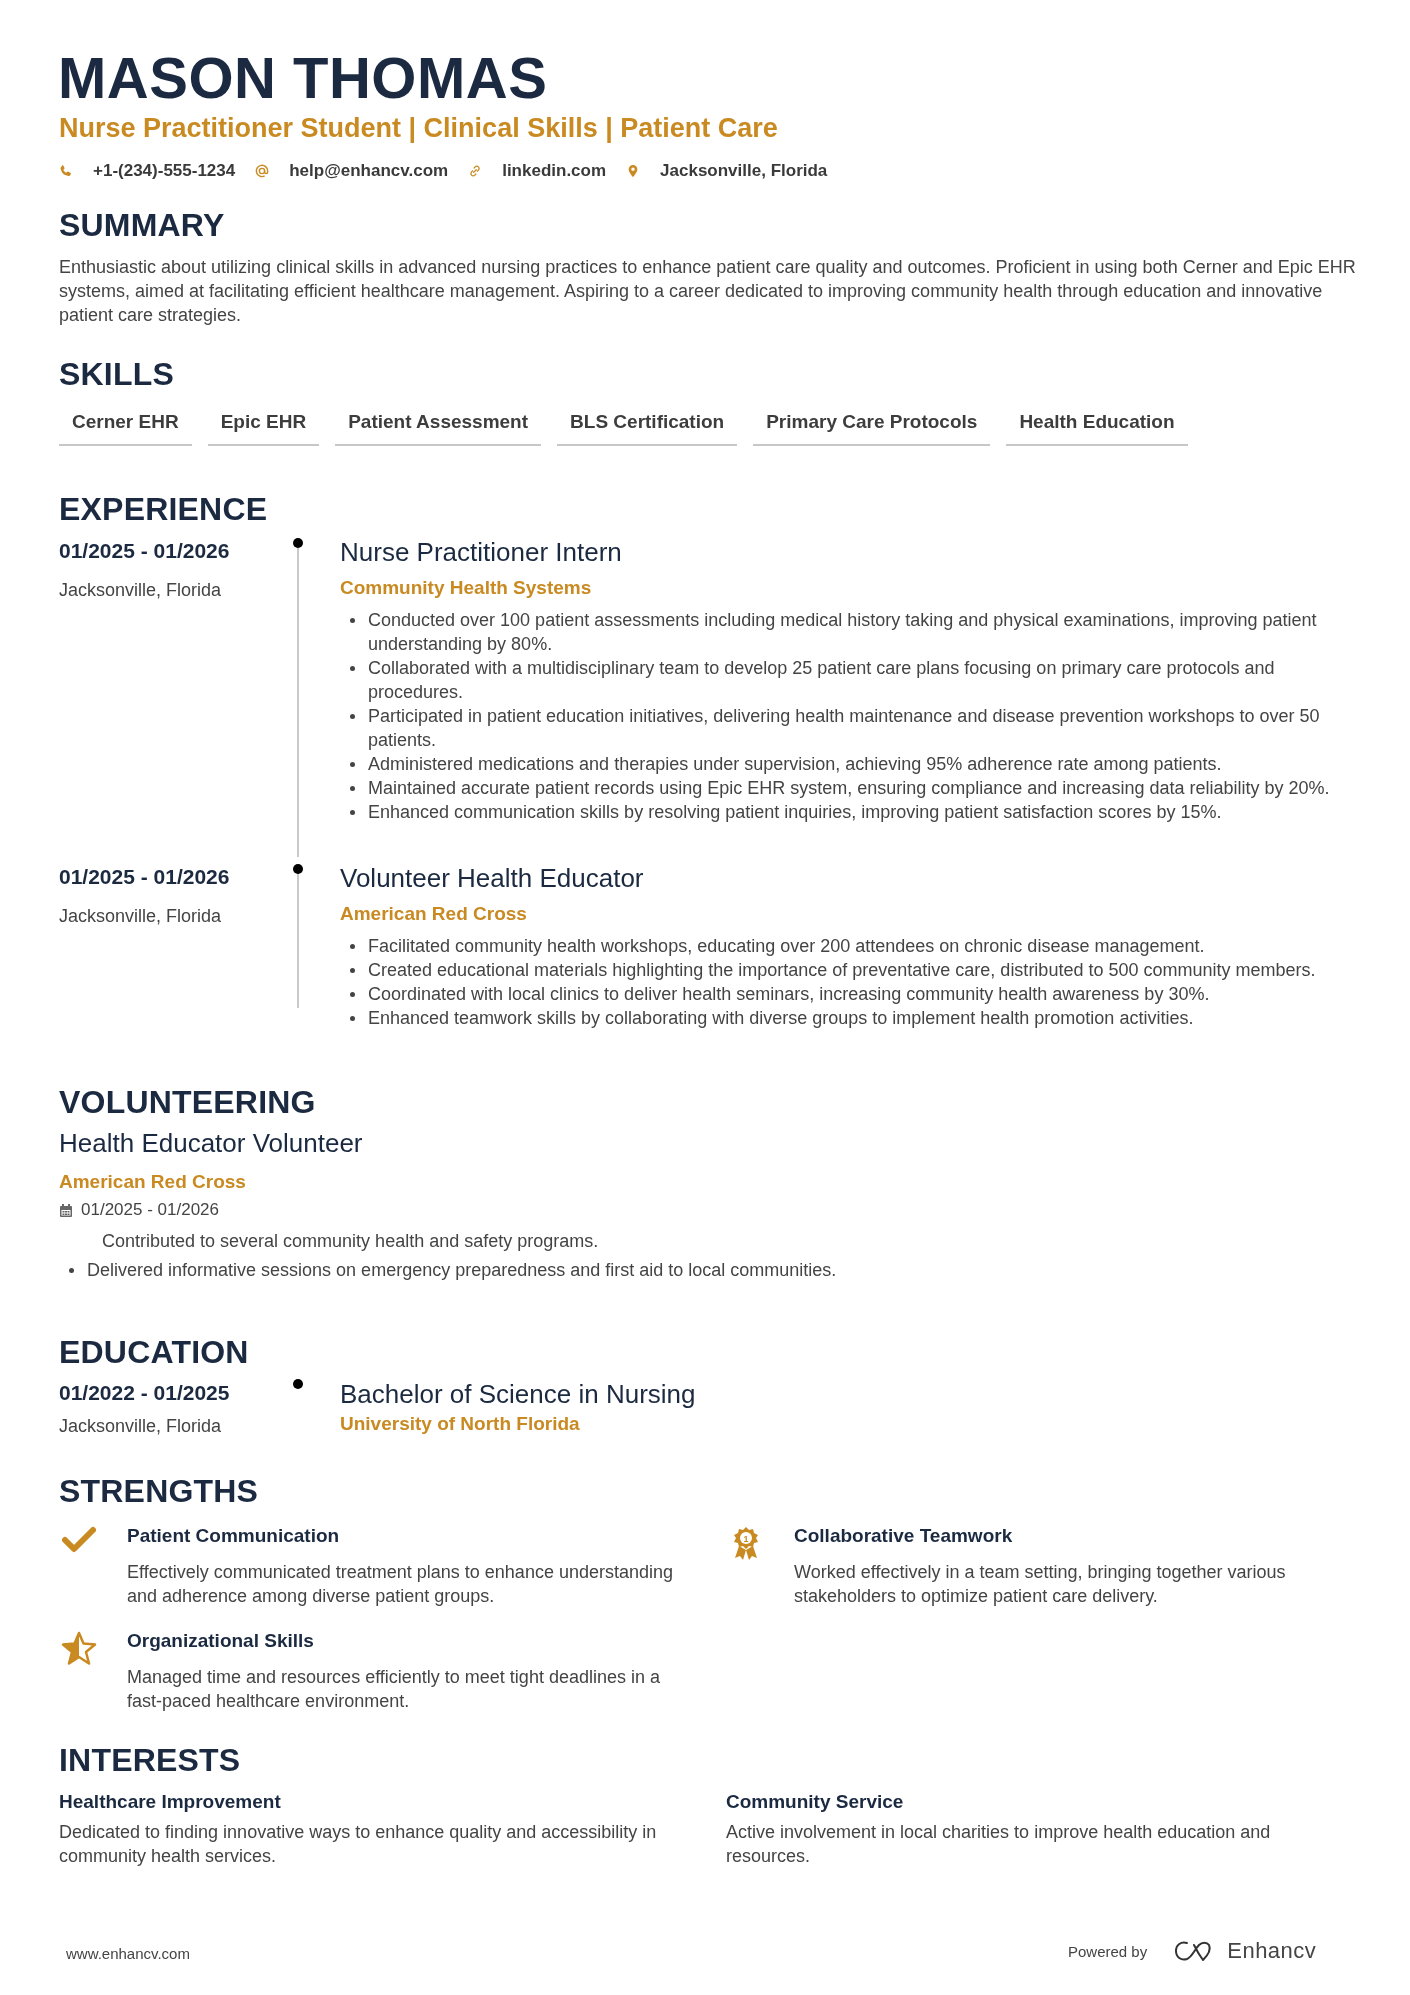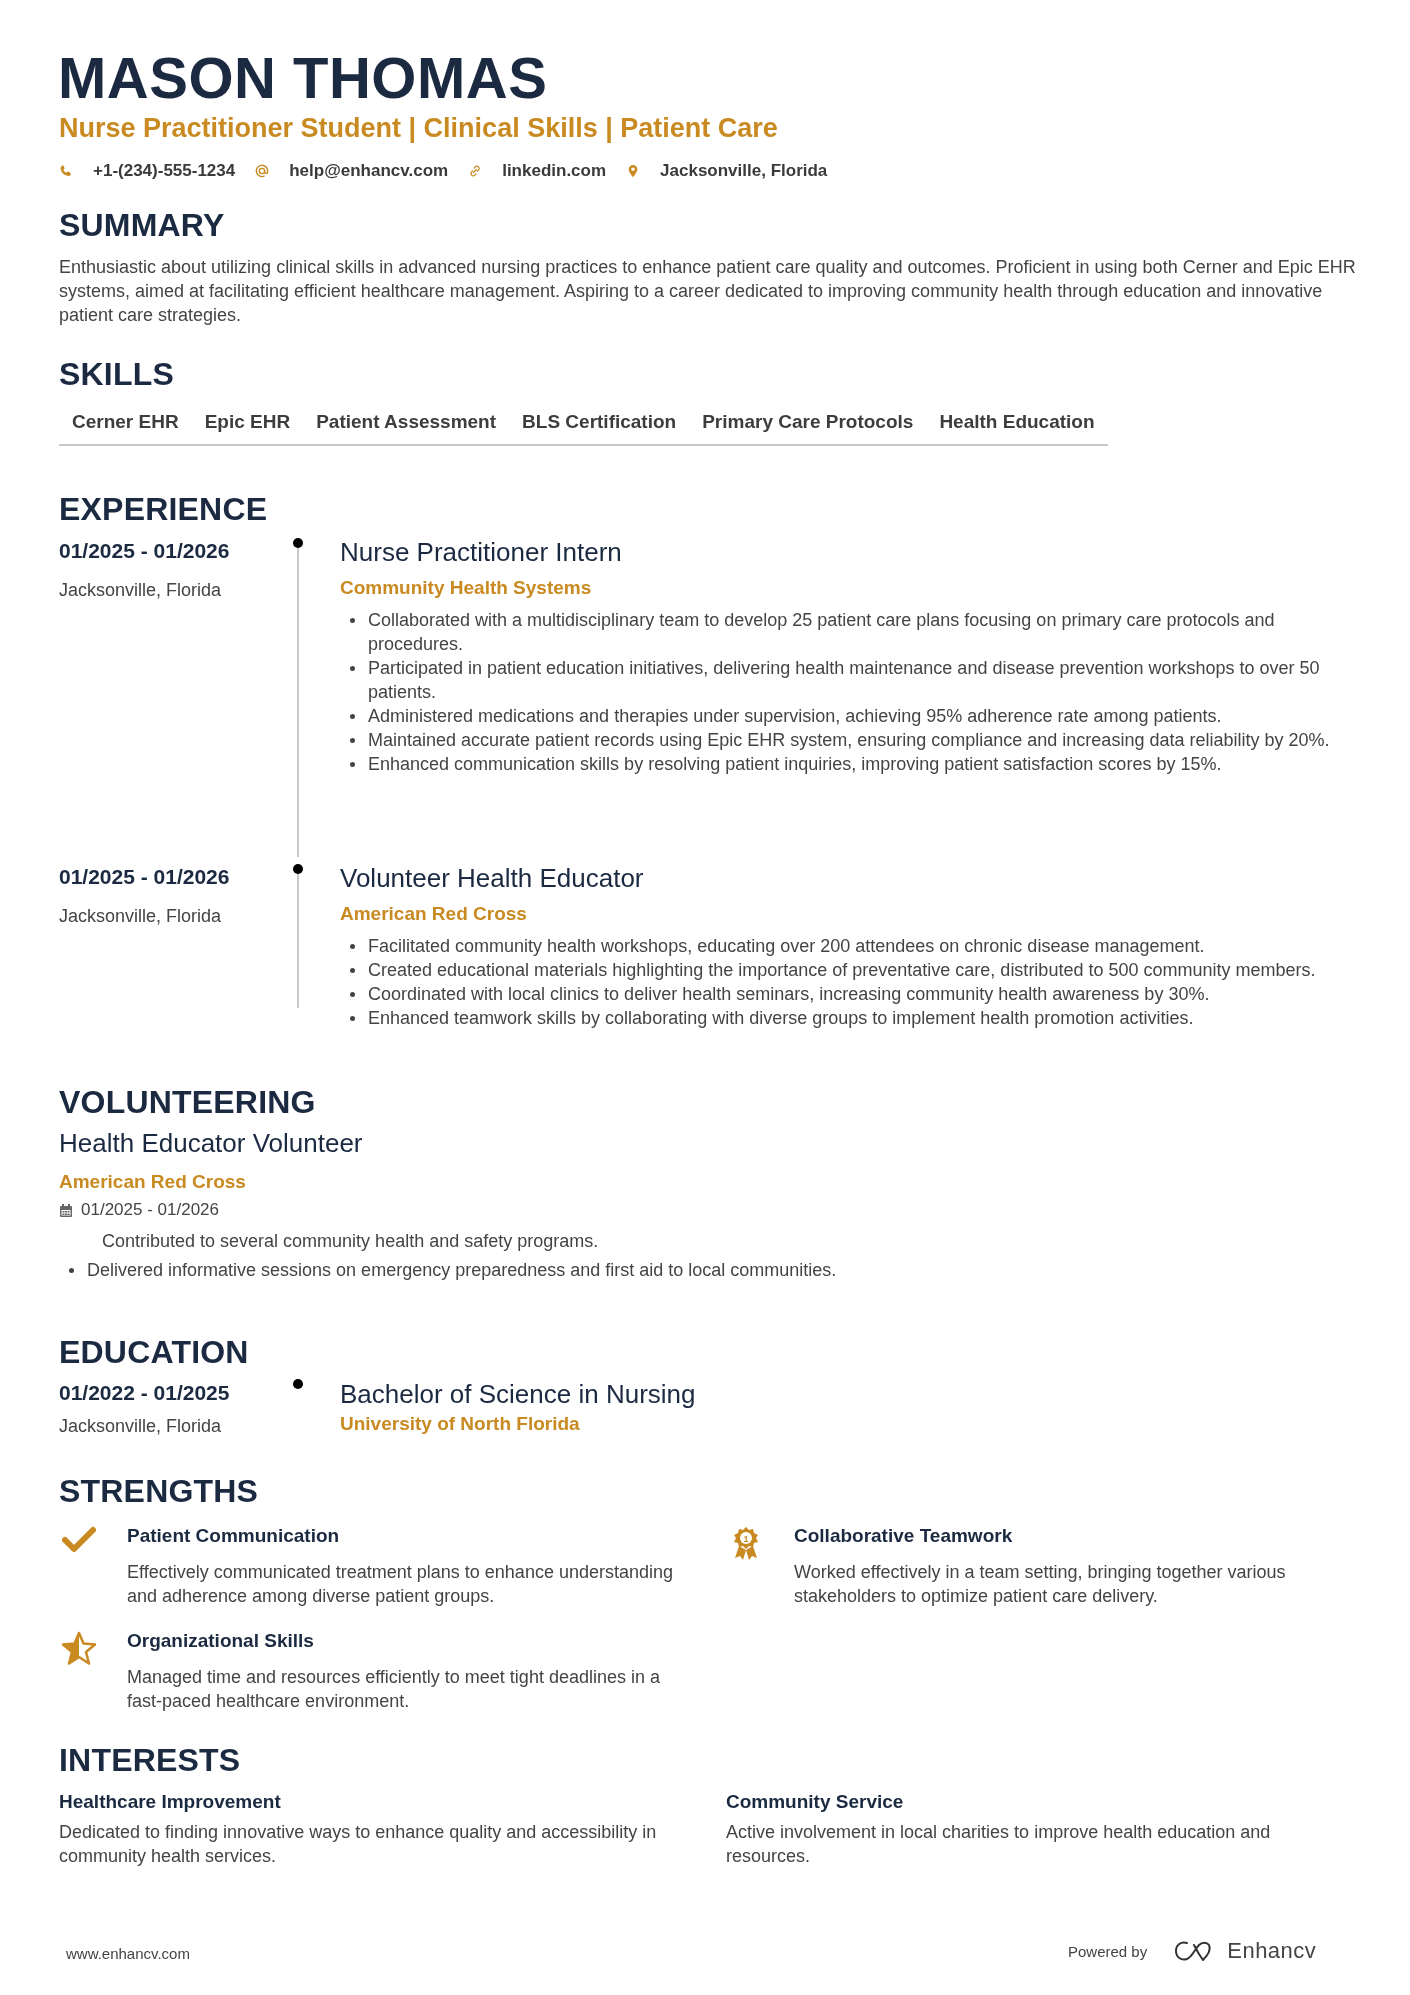--- a/index.html
+++ b/index.html
@@ -11,21 +11,21 @@
   .subtitle { left: 59px; top: 112px; font-size: 27px; font-weight: 700; color: #c98a22; line-height: 32px; }
   .contact { left: 59px; top: 160px; display: flex; gap: 20px; font-size: 17px; font-weight: 700; color: #3a3a3a; line-height: 22px; }
   .contact .item { display: flex; align-items: center; gap: 20px; }
   .contact svg { width: 14px; height: 14px; }
 
   .section-title { left: 59px; font-size: 32px; font-weight: 700; color: #1b2a41; line-height: 36px; letter-spacing: 0.2px; }
   .body-text { font-size: 18px; line-height: 24px; color: #444; }
 
   .summary { left: 59px; top: 255px; width: 1300px; }
 
-  .skills { left: 59px; top: 408px; display: flex; }
+  .skills { left: 59px; top: 408px; display: flex; gap: 16px; }
   .skill-chip { font-size: 19px; font-weight: 700; color: #3d3d3d; padding: 2px 13px 10px 13px; border-bottom: 2px solid #c7c7c7; line-height: 24px; }
 
   .timeline-line { left: 297px; width: 2px; background: #c9c9c9; }
   .timeline-dot { width: 10px; height: 10px; border-radius: 50%; background: #000; left: 293px; }
   .date { left: 59px; font-size: 21px; font-weight: 700; color: #1b2a41; line-height: 26px; }
   .loc { left: 59px; font-size: 18px; color: #444; line-height: 24px; }
   .job-title { left: 340px; font-size: 26px; color: #1b2a41; line-height: 32px; }
   .company { left: 340px; font-size: 19px; font-weight: 700; color: #c98a22; line-height: 24px; }
   ul.bullets { list-style: none; }
   ul.bullets li { position: relative; padding-left: 28px; font-size: 18px; line-height: 24px; color: #444; }
@@ -100,20 +100,21 @@
 
 <div class="abs section-title" style="top:491px">EXPERIENCE</div>
 
 <div class="abs timeline-line" style="top:545px;height:312px"></div>
 <div class="abs timeline-dot" style="top:538px"></div>
 <div class="abs date" style="top:538px">01/2025 - 01/2026</div>
 <div class="abs loc" style="top:578px">Jacksonville, Florida</div>
 <div class="abs job-title" style="top:536px">Nurse Practitioner Intern</div>
 <div class="abs company" style="top:576px">Community Health Systems</div>
 <ul class="abs bullets exp-bullets" style="top:608px">
+  <li>Conducted over 100 patient assessments including medical history taking and physical examinations, improving patient understanding by 80%.</li>
   <li>Collaborated with a multidisciplinary team to develop 25 patient care plans focusing on primary care protocols and procedures.</li>
   <li>Participated in patient education initiatives, delivering health maintenance and disease prevention workshops to over 50 patients.</li>
   <li>Administered medications and therapies under supervision, achieving 95% adherence rate among patients.</li>
   <li>Maintained accurate patient records using Epic EHR system, ensuring compliance and increasing data reliability by 20%.</li>
   <li>Enhanced communication skills by resolving patient inquiries, improving patient satisfaction scores by 15%.</li>
 </ul>
 
 <div class="abs timeline-line" style="top:872px;height:136px"></div>
 <div class="abs timeline-dot" style="top:864px"></div>
 <div class="abs date" style="top:864px">01/2025 - 01/2026</div>

